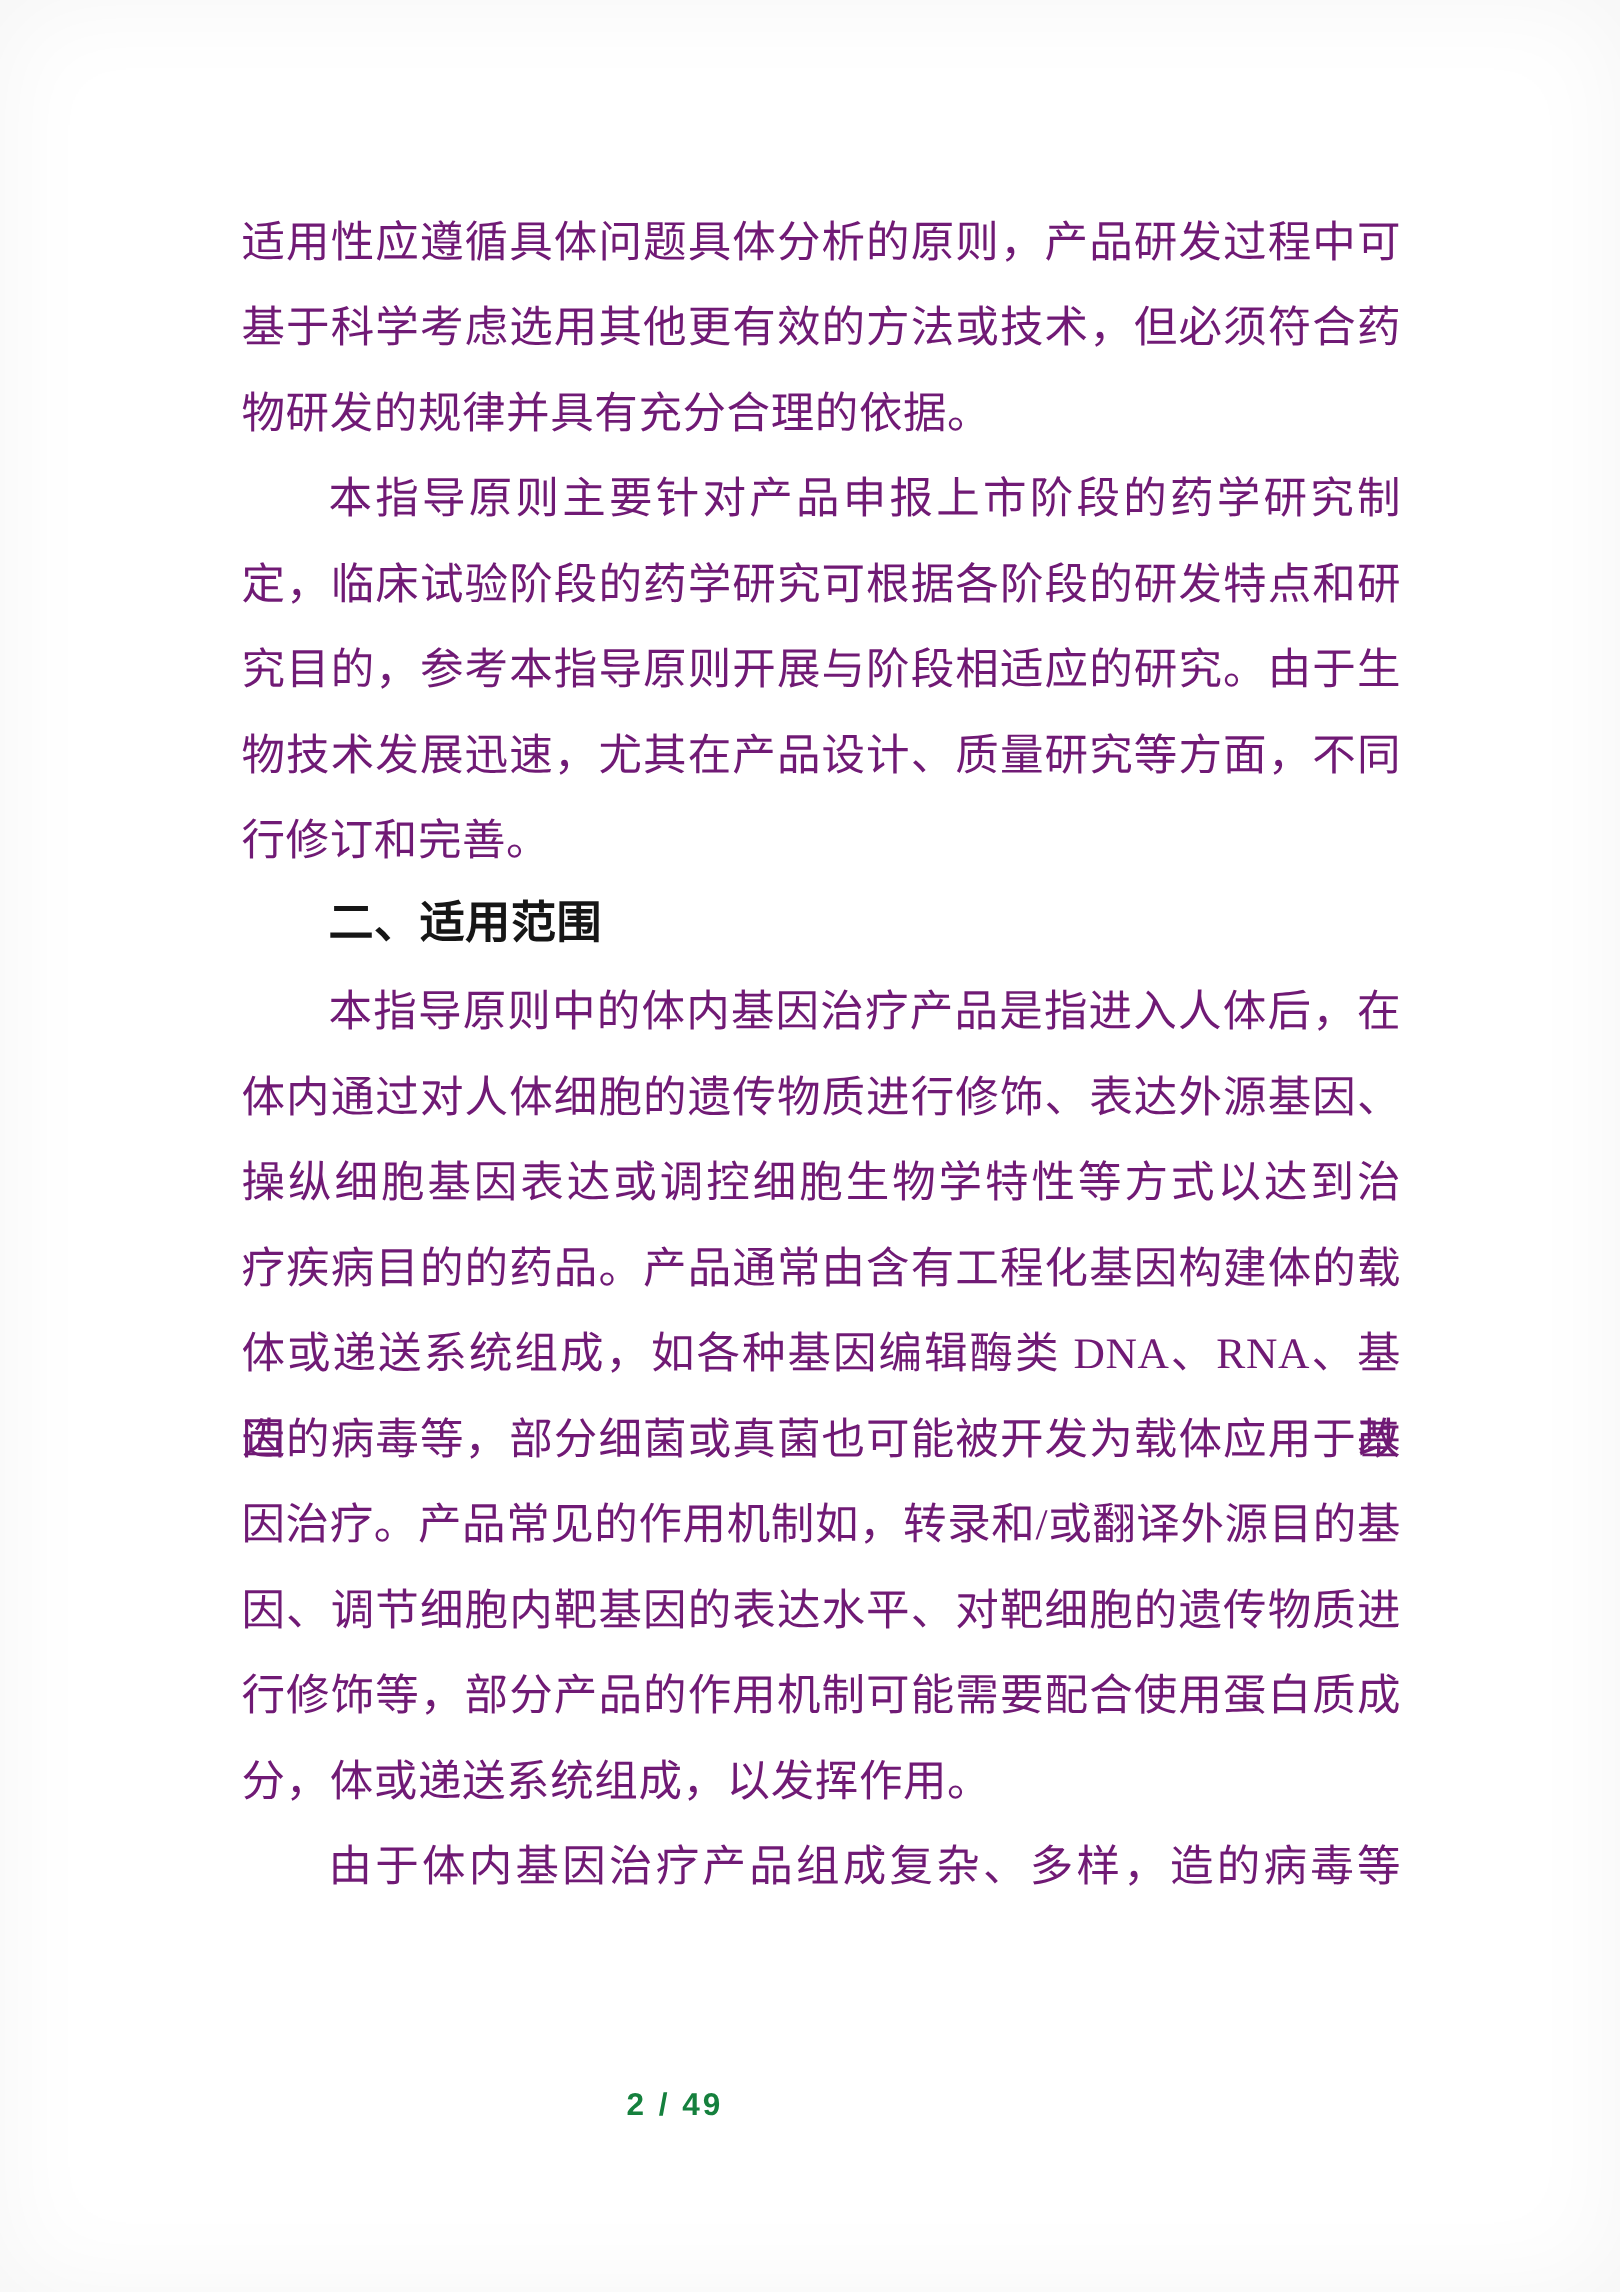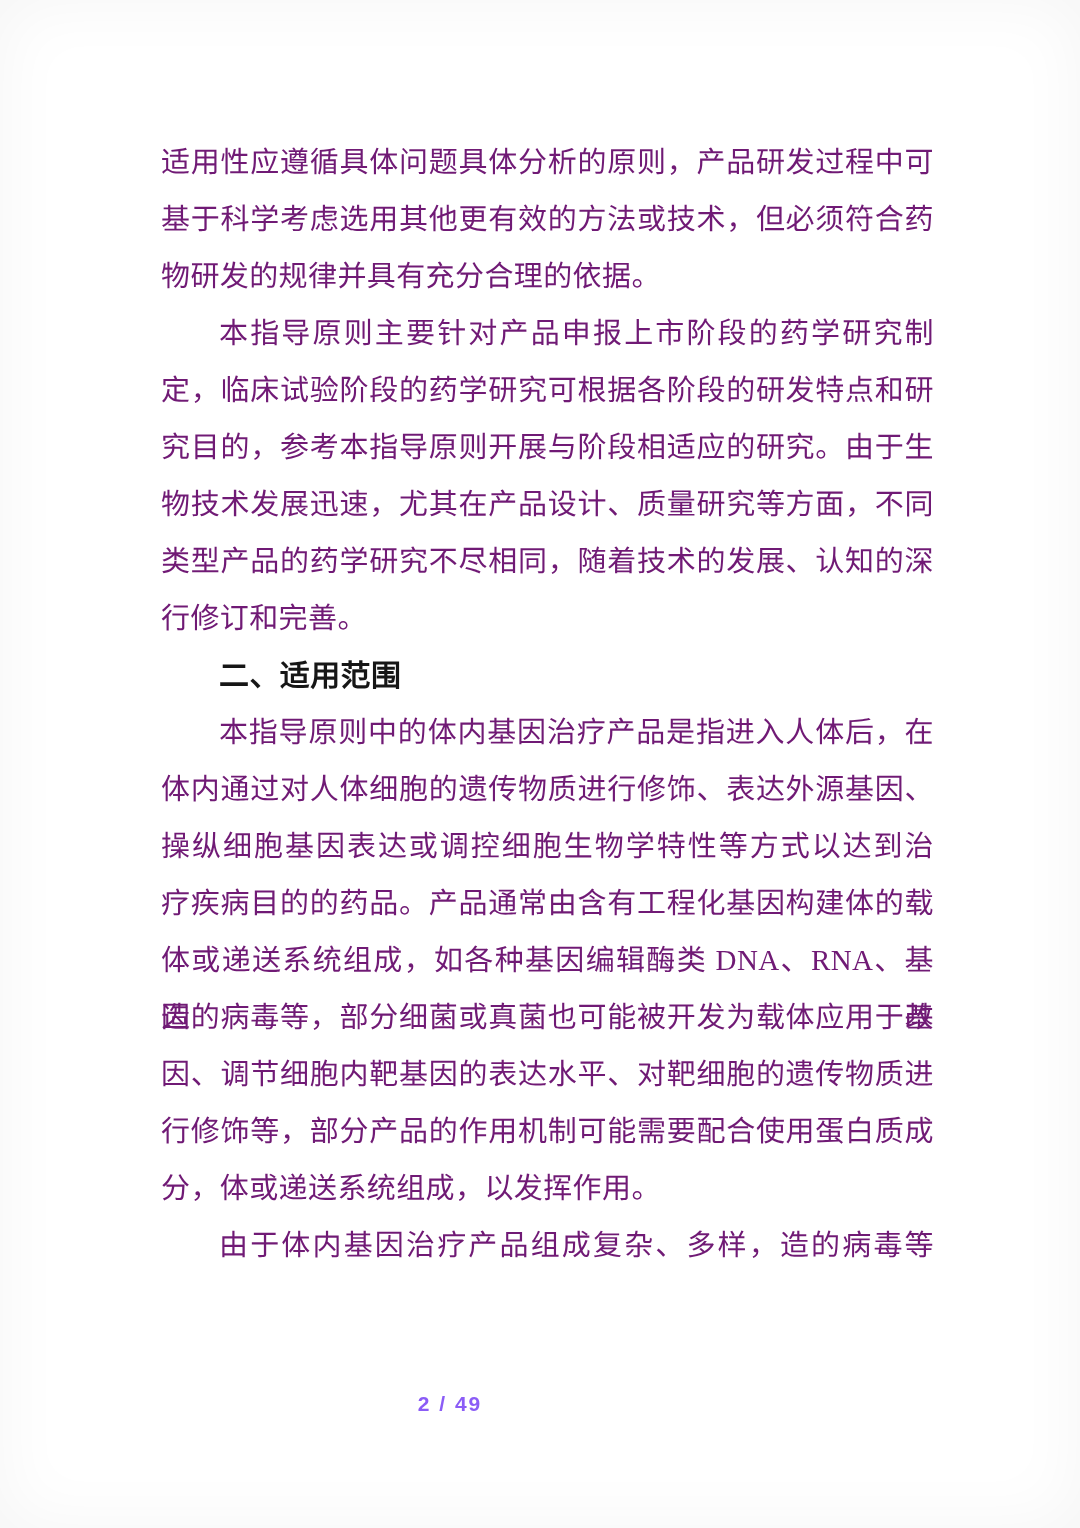--- a/index.html
+++ b/index.html
@@ -34,64 +34,64 @@
     text-align-last: justify;
     color: #701a75;
   }
   .line.end {
     text-align-last: left;
   }
   .line.indent {
     text-indent: 58px;
   }
   .line.heading {
-    font-family: Liberation Serif, serif;
+    font-family: Liberation Mono, monospace;
     font-weight: 700;
     font-size: 30px;
     color: #161616;
     text-align: left;
     text-align-last: left;
     text-indent: 58px;
   }
   .footer {
     position: absolute;
     left: 0;
     top: 1389px;
     width: 900px;
     height: 30px;
     line-height: 30px;
     text-align: center;
     font-family: "Liberation Sans", "DejaVu Sans", sans-serif;
     font-weight: 700;
     font-size: 21px;
     letter-spacing: 2px;
-    color: #8b5cf6;
+    color: #15803d;
   }
 </style>
 </head>
 <body>
 
 <div class="page">
   <div class="textblock">
     <div class="line">适用性应遵循具体问题具体分析的原则，产品研发过程中可</div>
     <div class="line">基于科学考虑选用其他更有效的方法或技术，但必须符合药</div>
     <div class="line end">物研发的规律并具有充分合理的依据。</div>
     <div class="line indent">本指导原则主要针对产品申报上市阶段的药学研究制</div>
     <div class="line">定，临床试验阶段的药学研究可根据各阶段的研发特点和研</div>
     <div class="line">究目的，参考本指导原则开展与阶段相适应的研究。由于生</div>
     <div class="line">物技术发展迅速，尤其在产品设计、质量研究等方面，不同</div>
-    <div class="line">类型产品的药学研究不尽相同，随着技术的发展、认知的深</div>
     <div class="line end">行修订和完善。</div>
     <div class="line heading">二、适用范围</div>
     <div class="line indent">本指导原则中的体内基因治疗产品是指进入人体后，在</div>
     <div class="line">体内通过对人体细胞的遗传物质进行修饰、表达外源基因、</div>
     <div class="line">操纵细胞基因表达或调控细胞生物学特性等方式以达到治</div>
     <div class="line">疗疾病目的的药品。产品通常由含有工程化基因构建体的载</div>
     <div class="line">体或递送系统组成，如各种基因编辑酶类 DNA、RNA、基因改</div>
     <div class="line">造的病毒等，部分细菌或真菌也可能被开发为载体应用于基</div>
+    <div class="line">因治疗。产品常见的作用机制如，转录和/或翻译外源目的基</div>
     <div class="line">因、调节细胞内靶基因的表达水平、对靶细胞的遗传物质进</div>
     <div class="line">行修饰等，部分产品的作用机制可能需要配合使用蛋白质成</div>
     <div class="line end">分，体或递送系统组成，以发挥作用。</div>
     <div class="line indent">由于体内基因治疗产品组成复杂、多样，造的病毒等</div>
   </div>
 
   <div class="footer">2 / 49</div>
 </div>
 
 </body></html>

